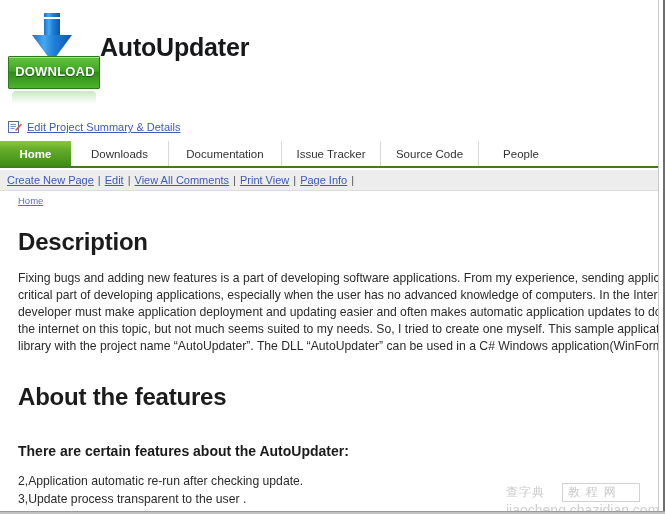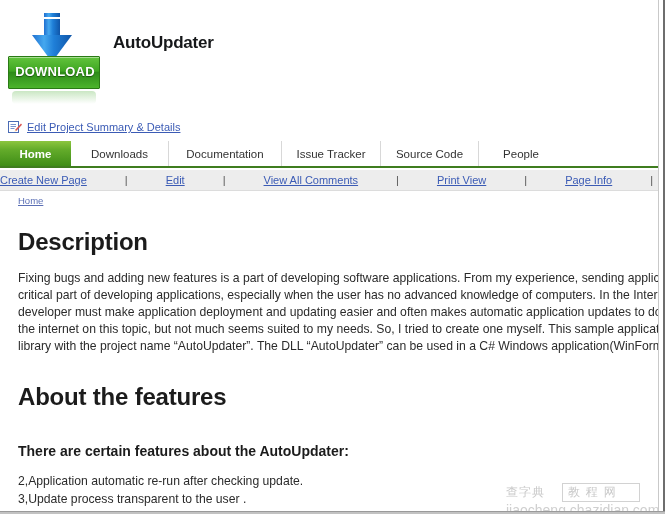--- a/index.html
+++ b/index.html
@@ -109,23 +109,23 @@
     position: absolute;
     left: 6px;
     top: 79px;
     width: 84px;
     height: 13px;
     border-radius: 4px;
     background: linear-gradient(to bottom, rgba(90,180,70,0.32), rgba(90,180,70,0.0));
   }
   .site-title {
     position: absolute;
-    left: 113px;
+    left: 100px;
     top: 33px;
-    font-size: 17px;
+    font-size: 25px;
     font-weight: bold;
     color: #16181a;
     letter-spacing: -0.2px;
     white-space: nowrap;
   }
 
   
   .edit-project {
     position: absolute;
     left: 8px;
@@ -185,23 +185,22 @@
     position: absolute;
     left: 0;
     top: 170px;
     width: 658px;
     height: 21px;
     background: #ededed;
     border-bottom: 1px solid #dcdcdc;
     box-sizing: border-box;
     display: flex;
     align-items: center;
-    padding-left: 0;
+    padding-left: 7px;
     font-size: 11px;
-    gap: 34px;
   }
   .actionbar a {
     color: #3b5bb5;
     text-decoration: underline;
     cursor: pointer;
     white-space: nowrap;
   }
   .sep {
     color: #555555;
     margin: 0 4px;

